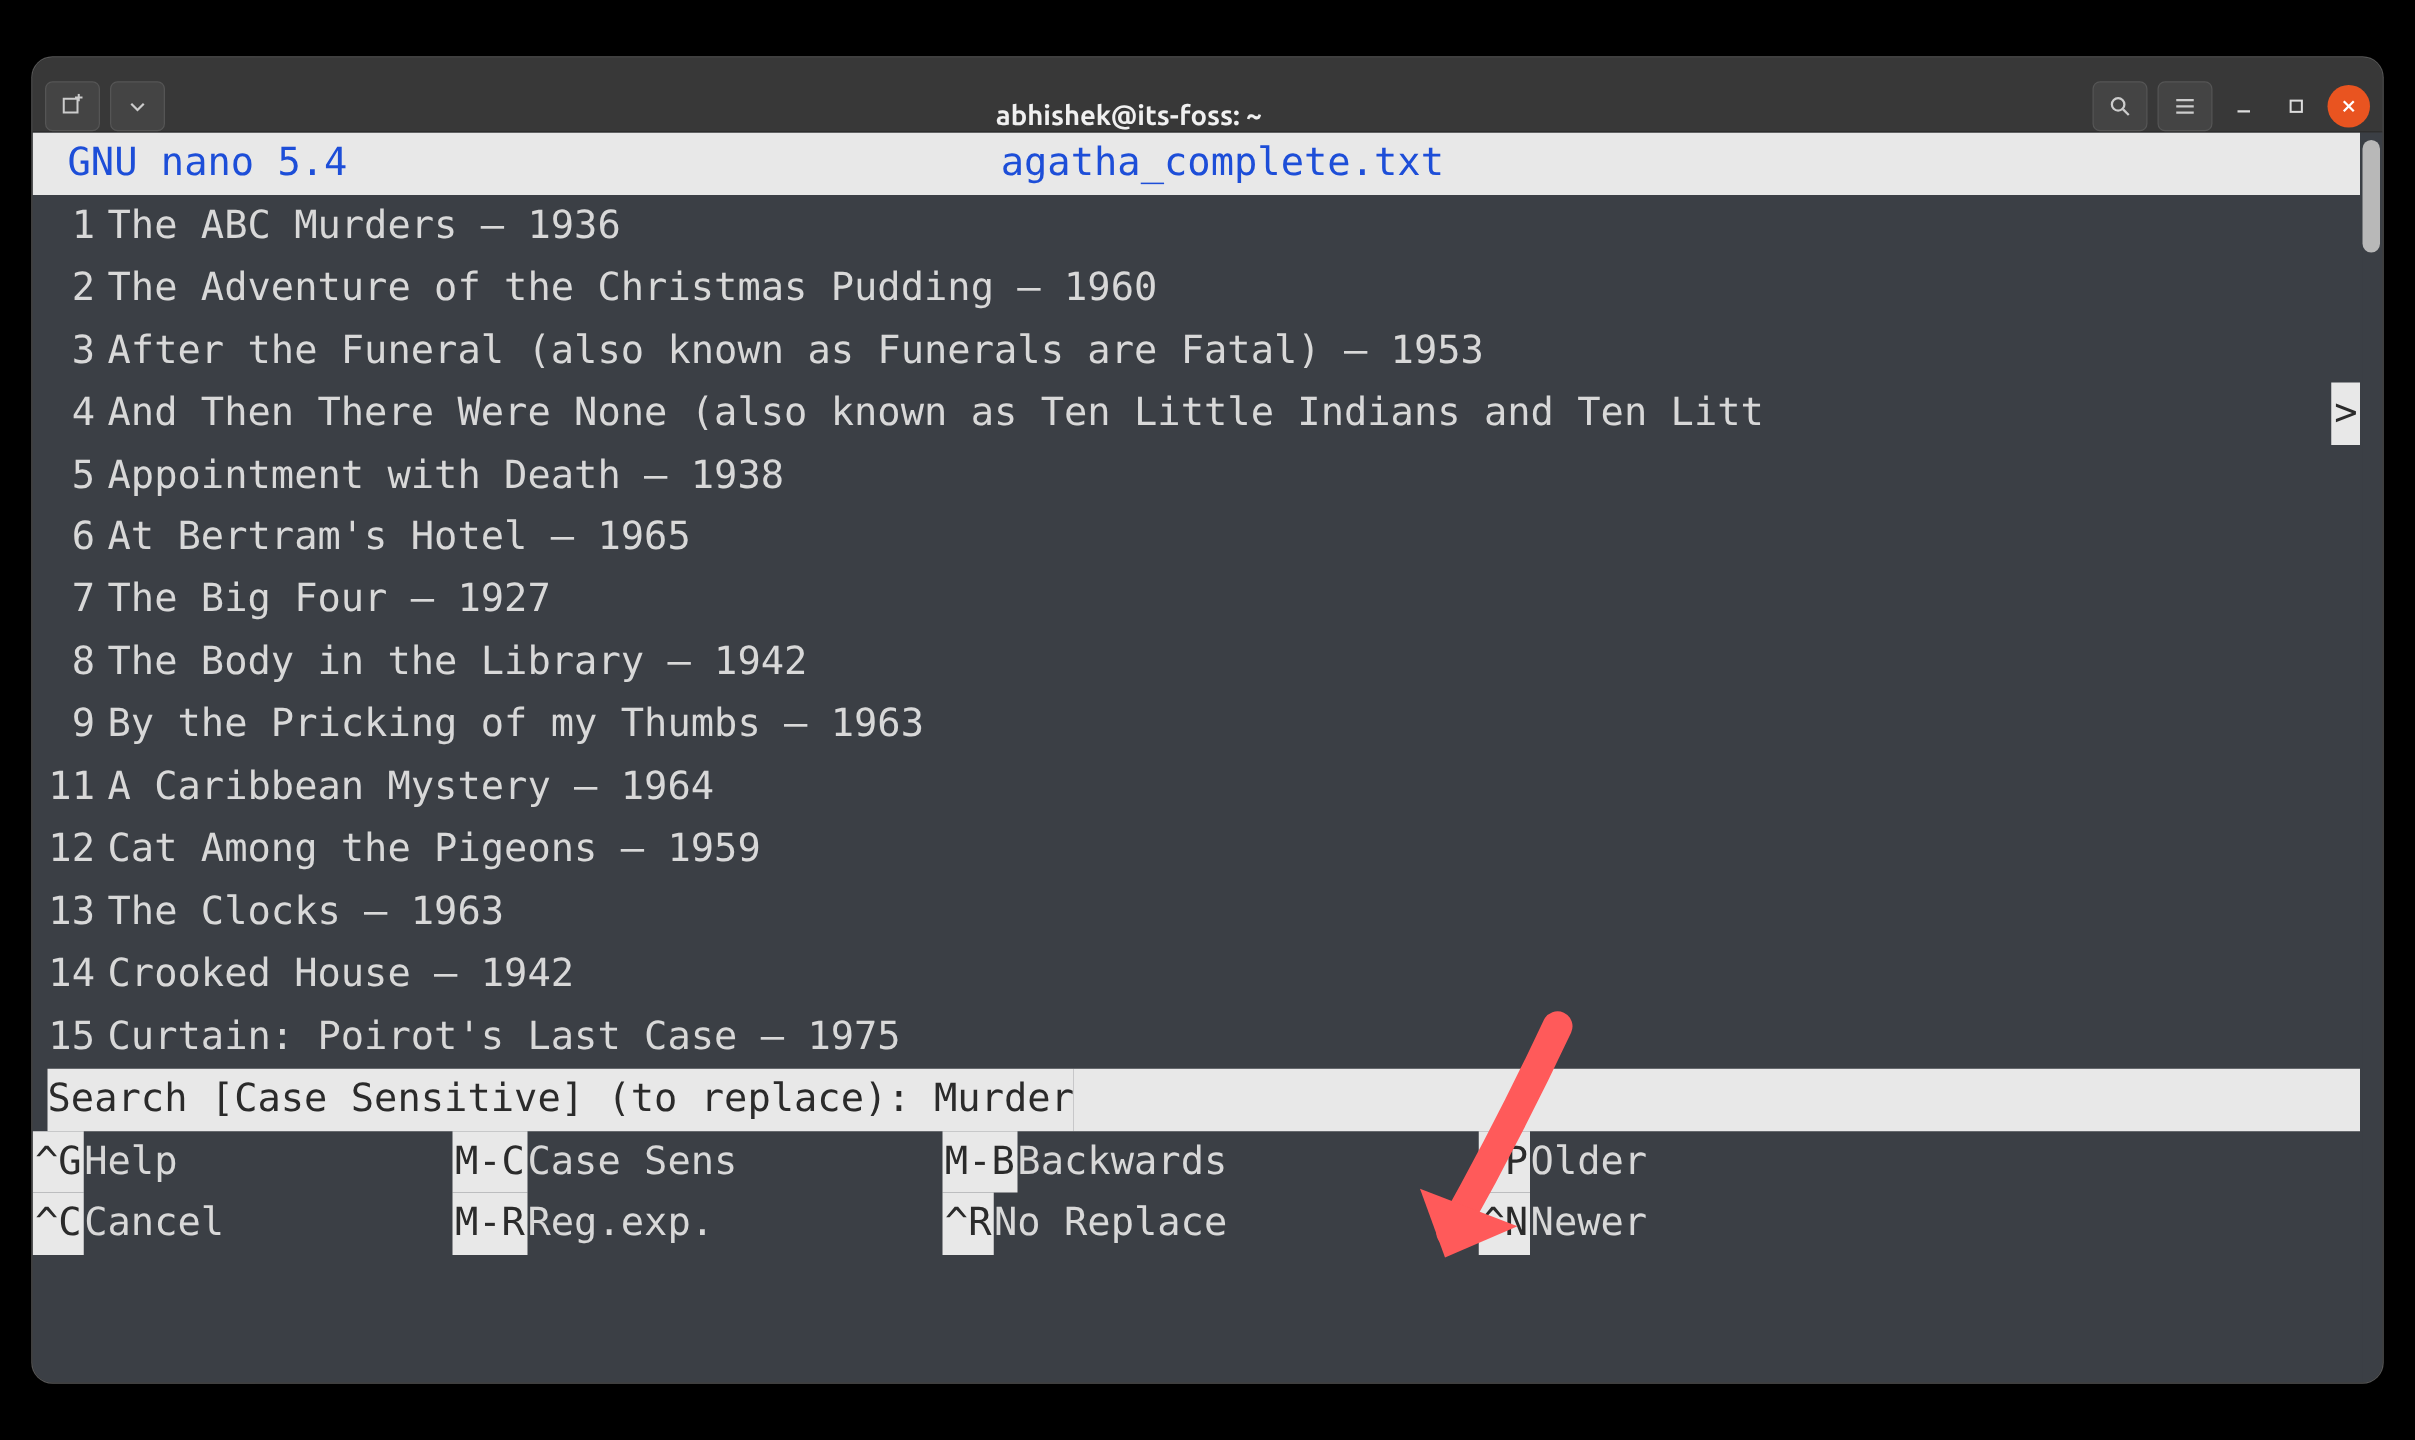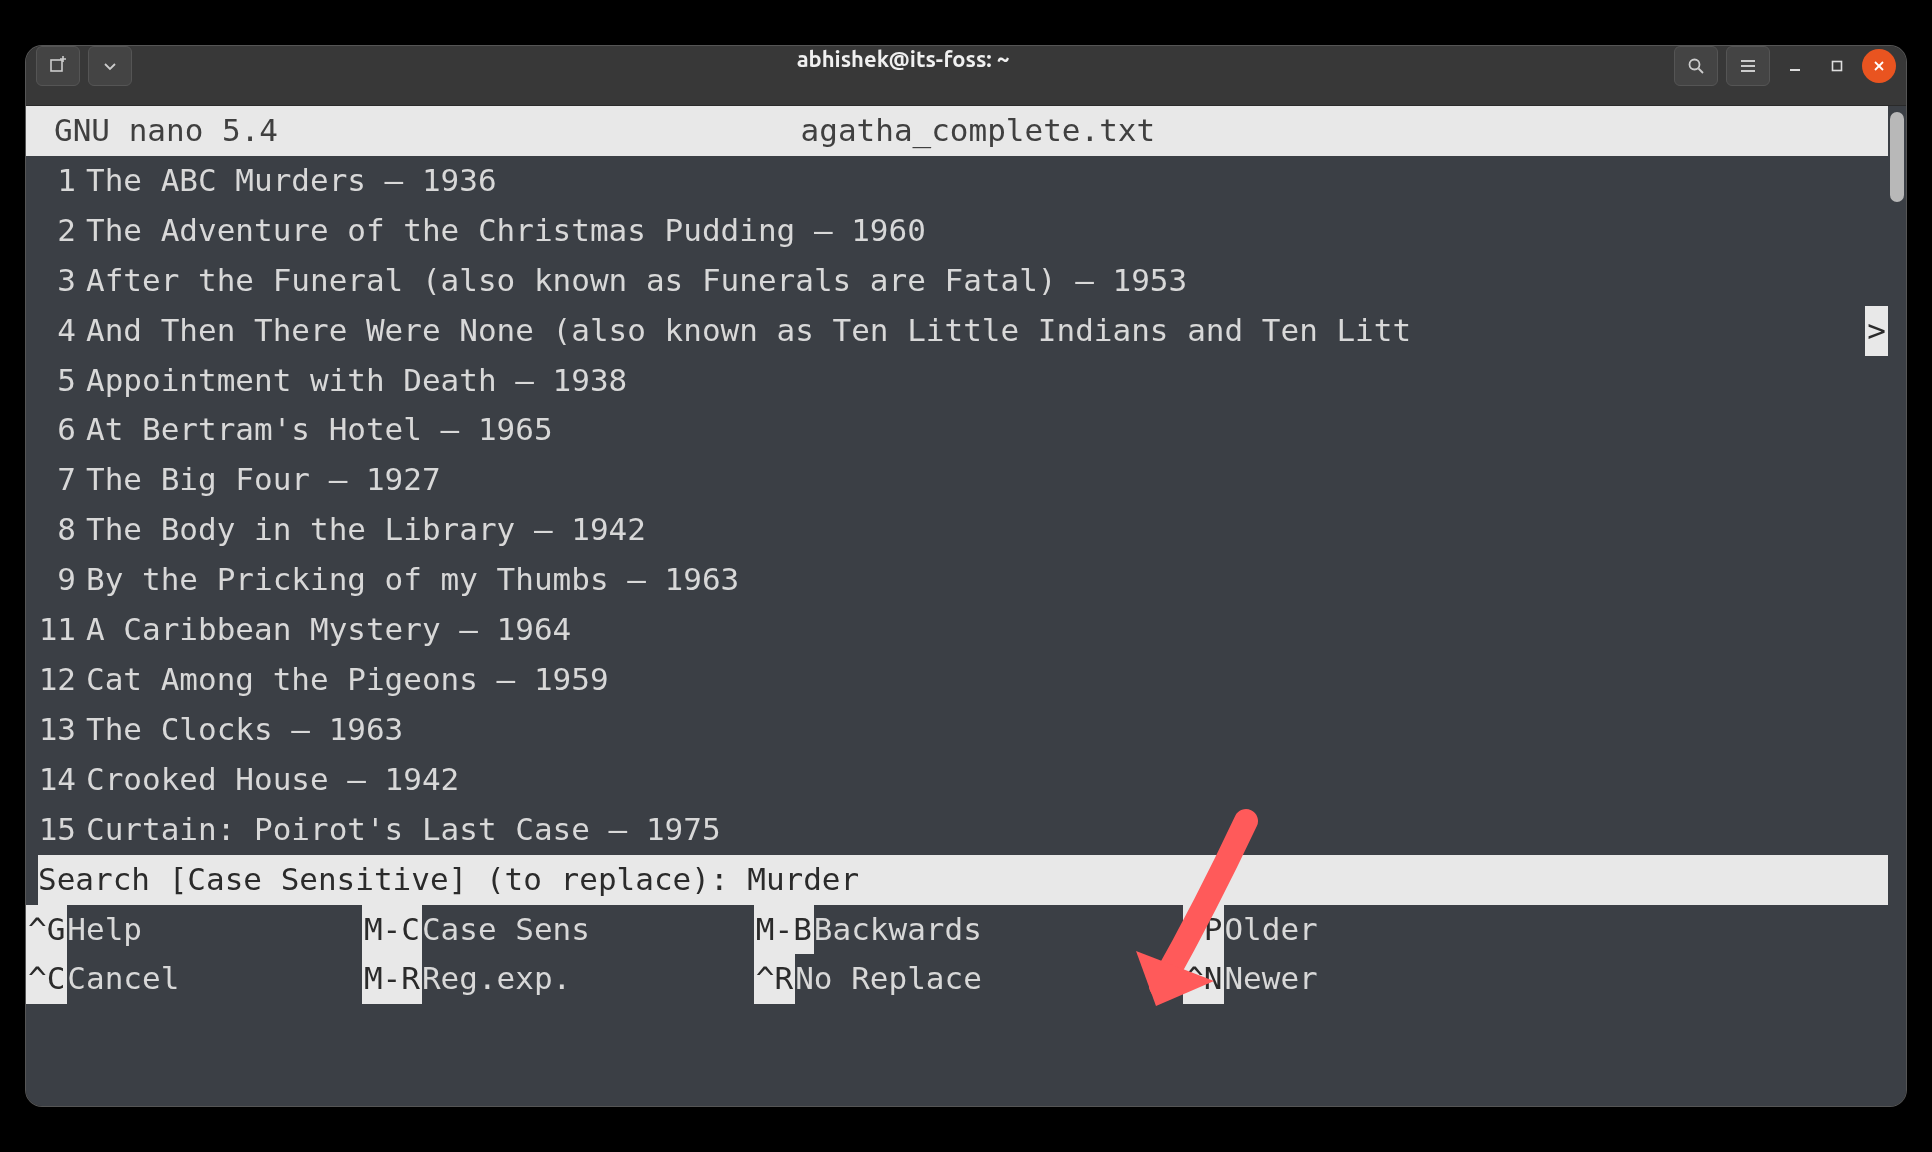--- a/index.html
+++ b/index.html
@@ -21,21 +21,21 @@
     overflow: hidden;
     box-shadow: 0 0 0 1px #555;
     position: relative;
     display: flex;
     flex-direction: column;
   }
   .titlebar {
     height: 60px;
     background: #383838;
     display: flex;
-    align-items: flex-start;
+    align-items: flex-end;
     padding: 0 10px;
     gap: 8px;
     border-bottom: 1px solid #2a2a2a;
   }
   .tb-left { display: flex; gap: 8px; }
   .tb-btn {
     width: 44px;
     height: 40px;
     background: #444;
     border-radius: 6px;
@@ -68,21 +68,21 @@
     font-size: 31px;
     line-height: 1.61;
     overflow: hidden;
   }
   .term-inner {
     position: absolute;
     top: 0; left: 0; right: 18px; bottom: 0;
   }
   .header-row {
     background: #e8e8e8;
-    color: #404040;
+    color: #1d4ed8;
     white-space: pre;
     padding-left: 28px;
   }
   .content-line {
     display: flex;
     color: #d8d8d8;
     white-space: pre;
   }
   .line-num {
     width: 60px;

